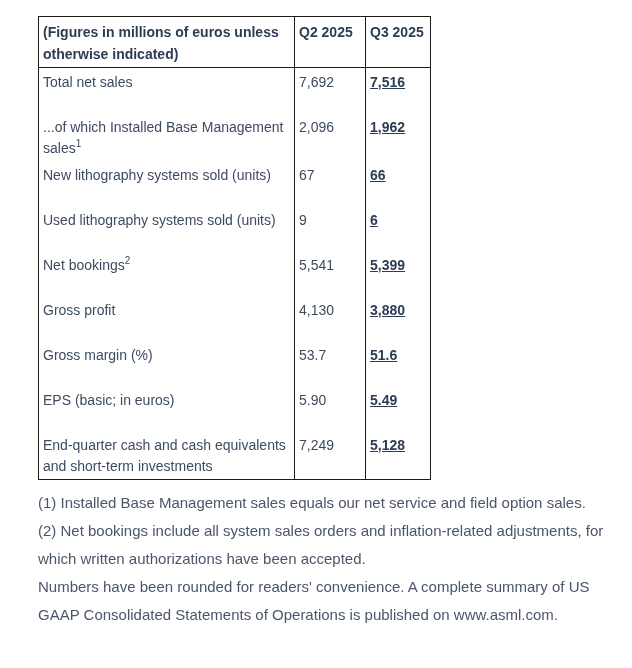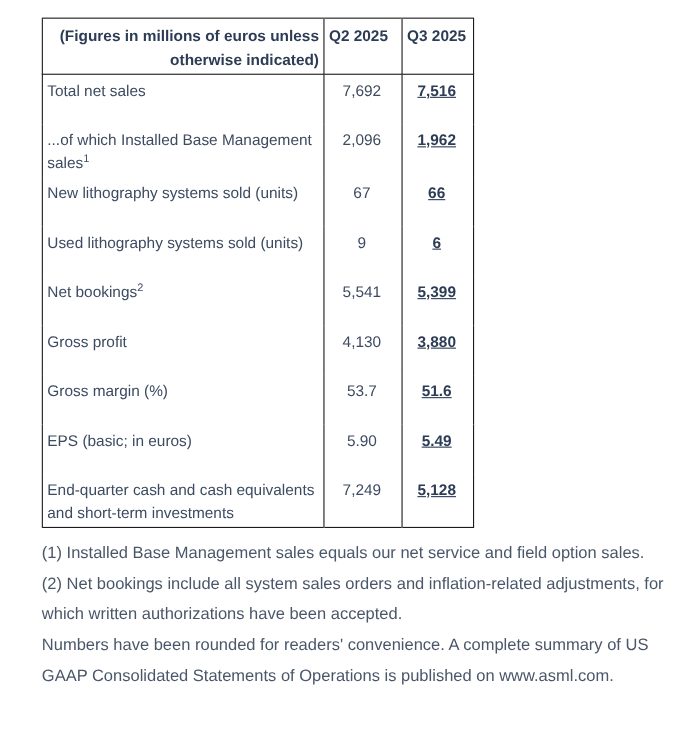--- a/index.html
+++ b/index.html
@@ -32,38 +32,38 @@
     vertical-align: top;
     overflow: hidden;
   }
   thead tr {
     height: 46px;
   }
   thead th {
     border-bottom: 1px solid #1b1b1b;
     font-weight: bold;
     color: #2d3c55;
-    text-align: right;
+    text-align: left;
     padding: 4px 4px 2px 4px;
     line-height: 22px;
   }
   thead th.num {
     text-align: left;
     padding-right: 6px;
   }
   tbody tr {
     height: 45px;
   }
   tbody td {
     padding: 4px 4px 2px 4px;
     line-height: 21px;
     margin-left: 47px;
   }
   td.num {
-    text-align: center;
+    text-align: left;
     padding-right: 6px;
   }
   td.q3 {
     font-weight: bold;
     color: #2d3c55;
     text-decoration: underline;
   }
   sup {
     font-size: 10px;
     line-height: 0;

